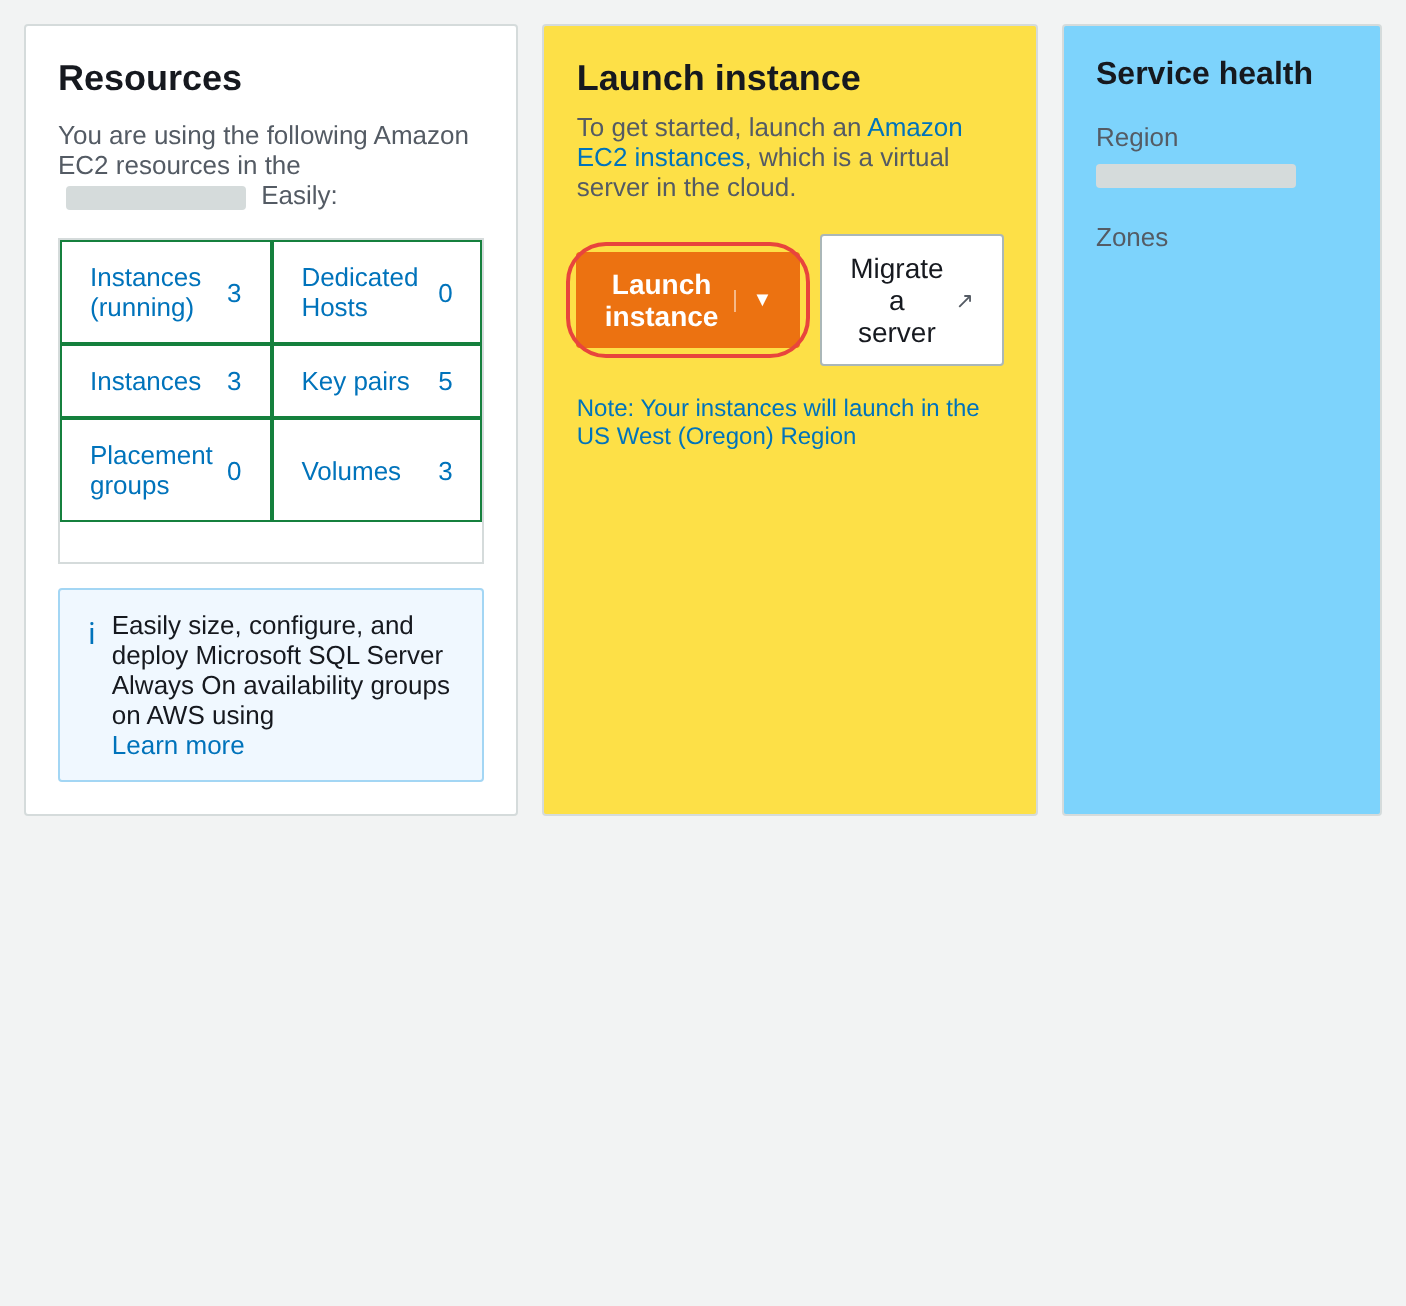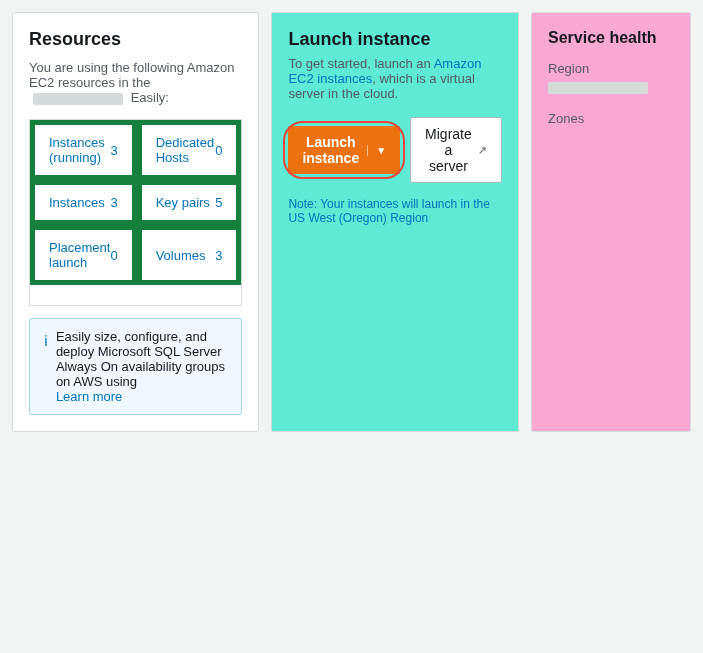--- a/index.html
+++ b/index.html
@@ -47,21 +47,21 @@
       display: grid;
       grid-template-columns: 1fr 1fr;
       gap: 0;
       border: 1px solid #d5dbdb;
     }
     .resource-item {
       display: flex;
       align-items: center;
       justify-content: space-between;
       padding: 10px 14px;
-      border: 5px solid #15803d;
+      border: 1px solid #15803d;
       cursor: pointer;
     }
     .resource-label {
       color: #0073bb;
       font-size: 13px;
       text-decoration: none;
     }
     .resource-count {
       color: #0073bb;
       font-size: 13px;
@@ -90,21 +90,21 @@
       text-decoration: none;
       cursor: pointer;
     }
 
     .bottom-row {
       display: grid;
       grid-template-columns: 1fr auto;
       gap: 12px;
     }
     .launch-card {
-      background: #5eead4;
+      background: #fde047;
       border: 1px solid #d5dbdb;
       border-radius: 2px;
       padding: 16px;
     }
     .launch-title {
       font-size: 18px;
       font-weight: 700;
       margin-bottom: 6px;
     }
     .launch-subtitle {
@@ -167,21 +167,21 @@
     .external-icon {
       font-size: 11px;
       color: #545b64;
     }
     .launch-note {
       font-size: 12px;
       color: #0073bb;
     }
 
     .service-health-card {
-      background: #f9a8d4;
+      background: #7dd3fc;
       border: 1px solid #d5dbdb;
       border-radius: 2px;
       padding: 16px;
       min-width: 160px;
     }
     .sh-title {
       font-size: 16px;
       font-weight: 700;
       margin-bottom: 14px;
     }
@@ -231,21 +231,21 @@
       <div class="resource-item">
         <span class="resource-label">Instances</span>
         <span class="resource-count">3</span>
       </div>
       <div class="resource-item">
         <span class="resource-label">Key pairs</span>
         <span class="resource-count">5</span>
       </div>
 
       <div class="resource-item">
-        <span class="resource-label">Placement launch</span>
+        <span class="resource-label">Placement groups</span>
         <span class="resource-count">0</span>
       </div>
 
       <div class="resource-item">
         <span class="resource-label">Volumes</span>
         <span class="resource-count">3</span>
       </div>
       <div class="resource-item" style="border:none; background:transparent;"></div>
     </div>
 

